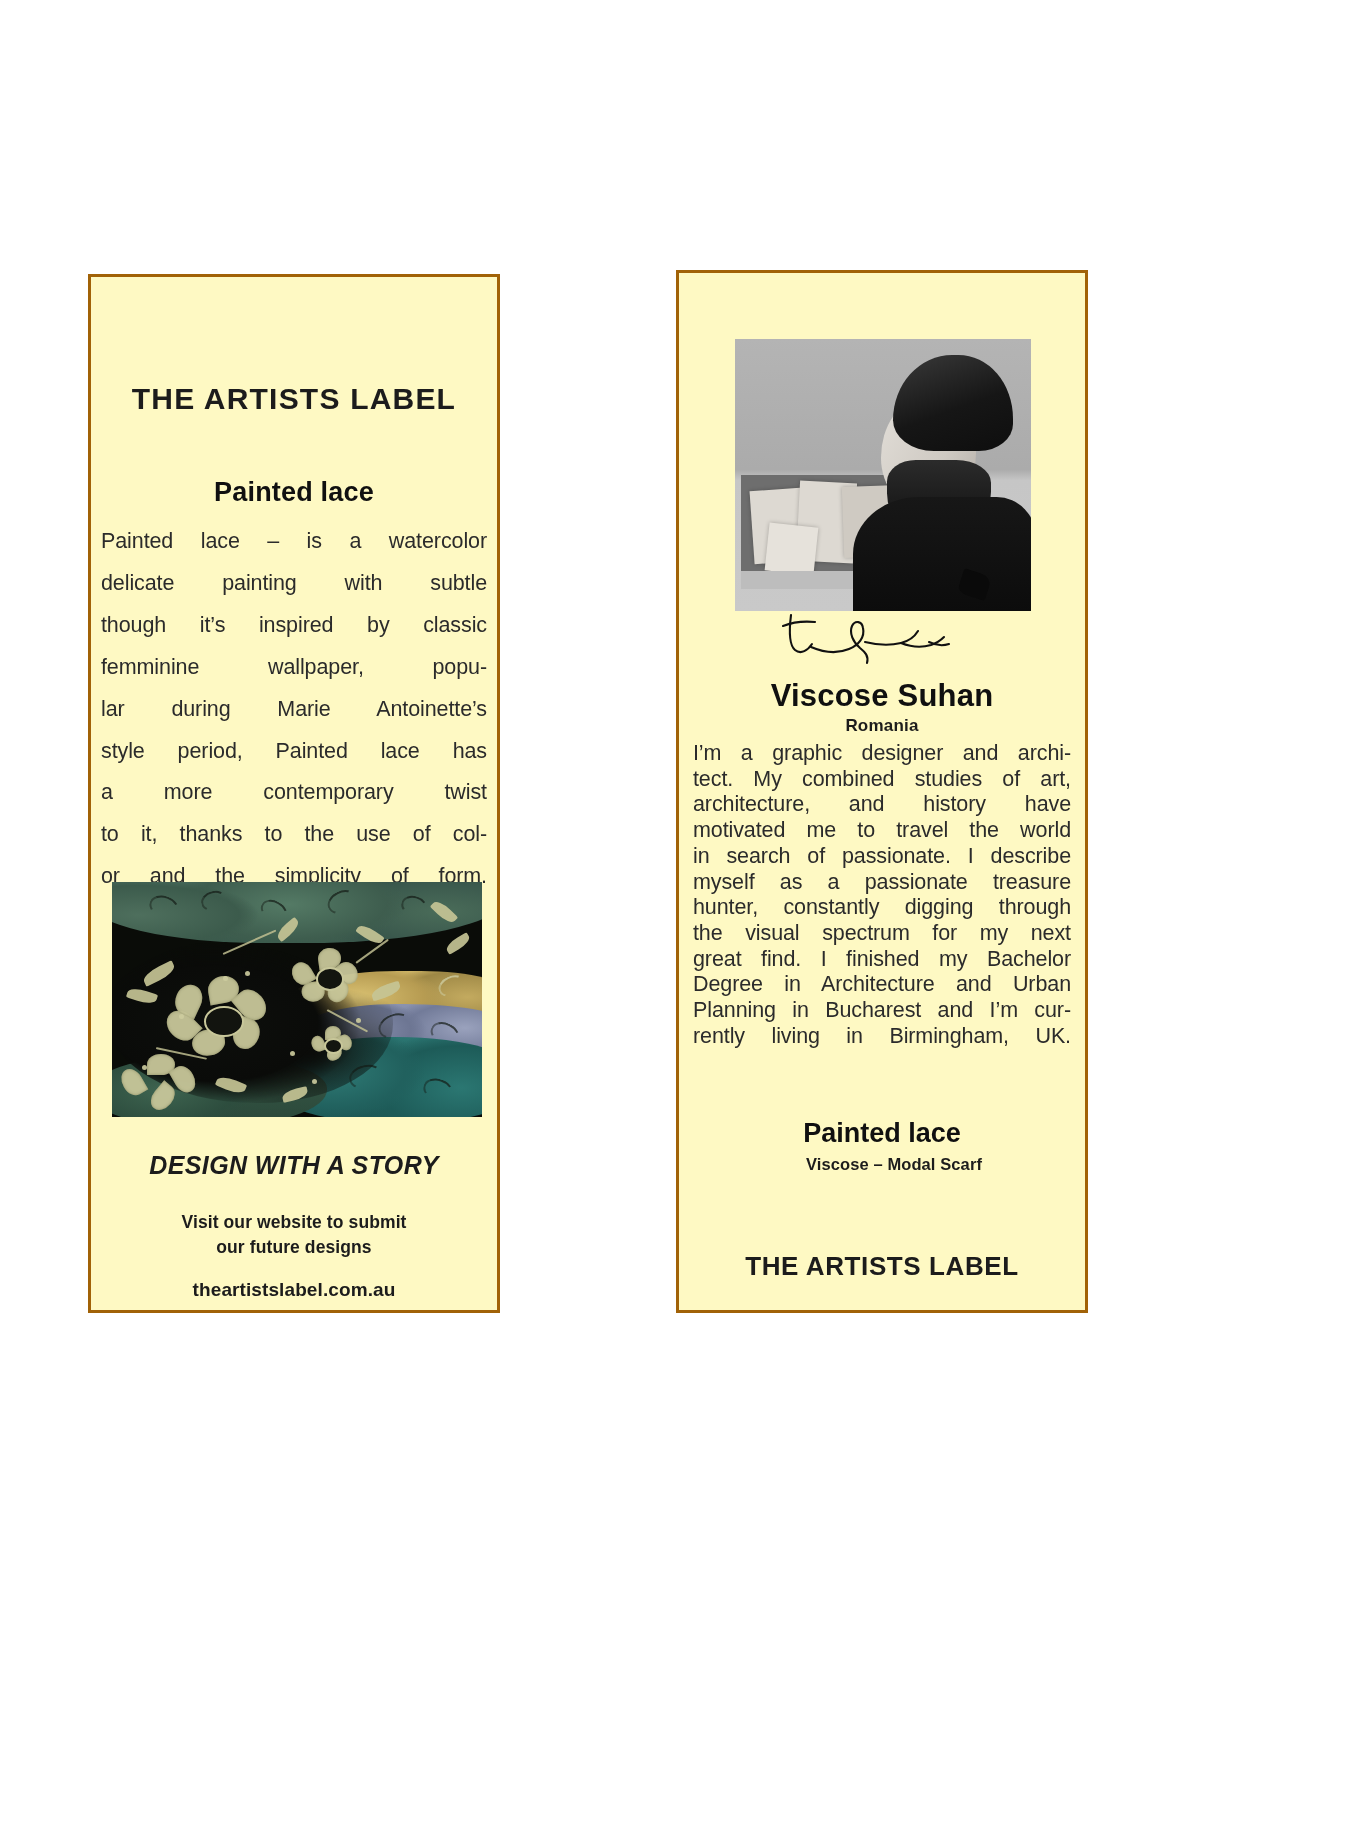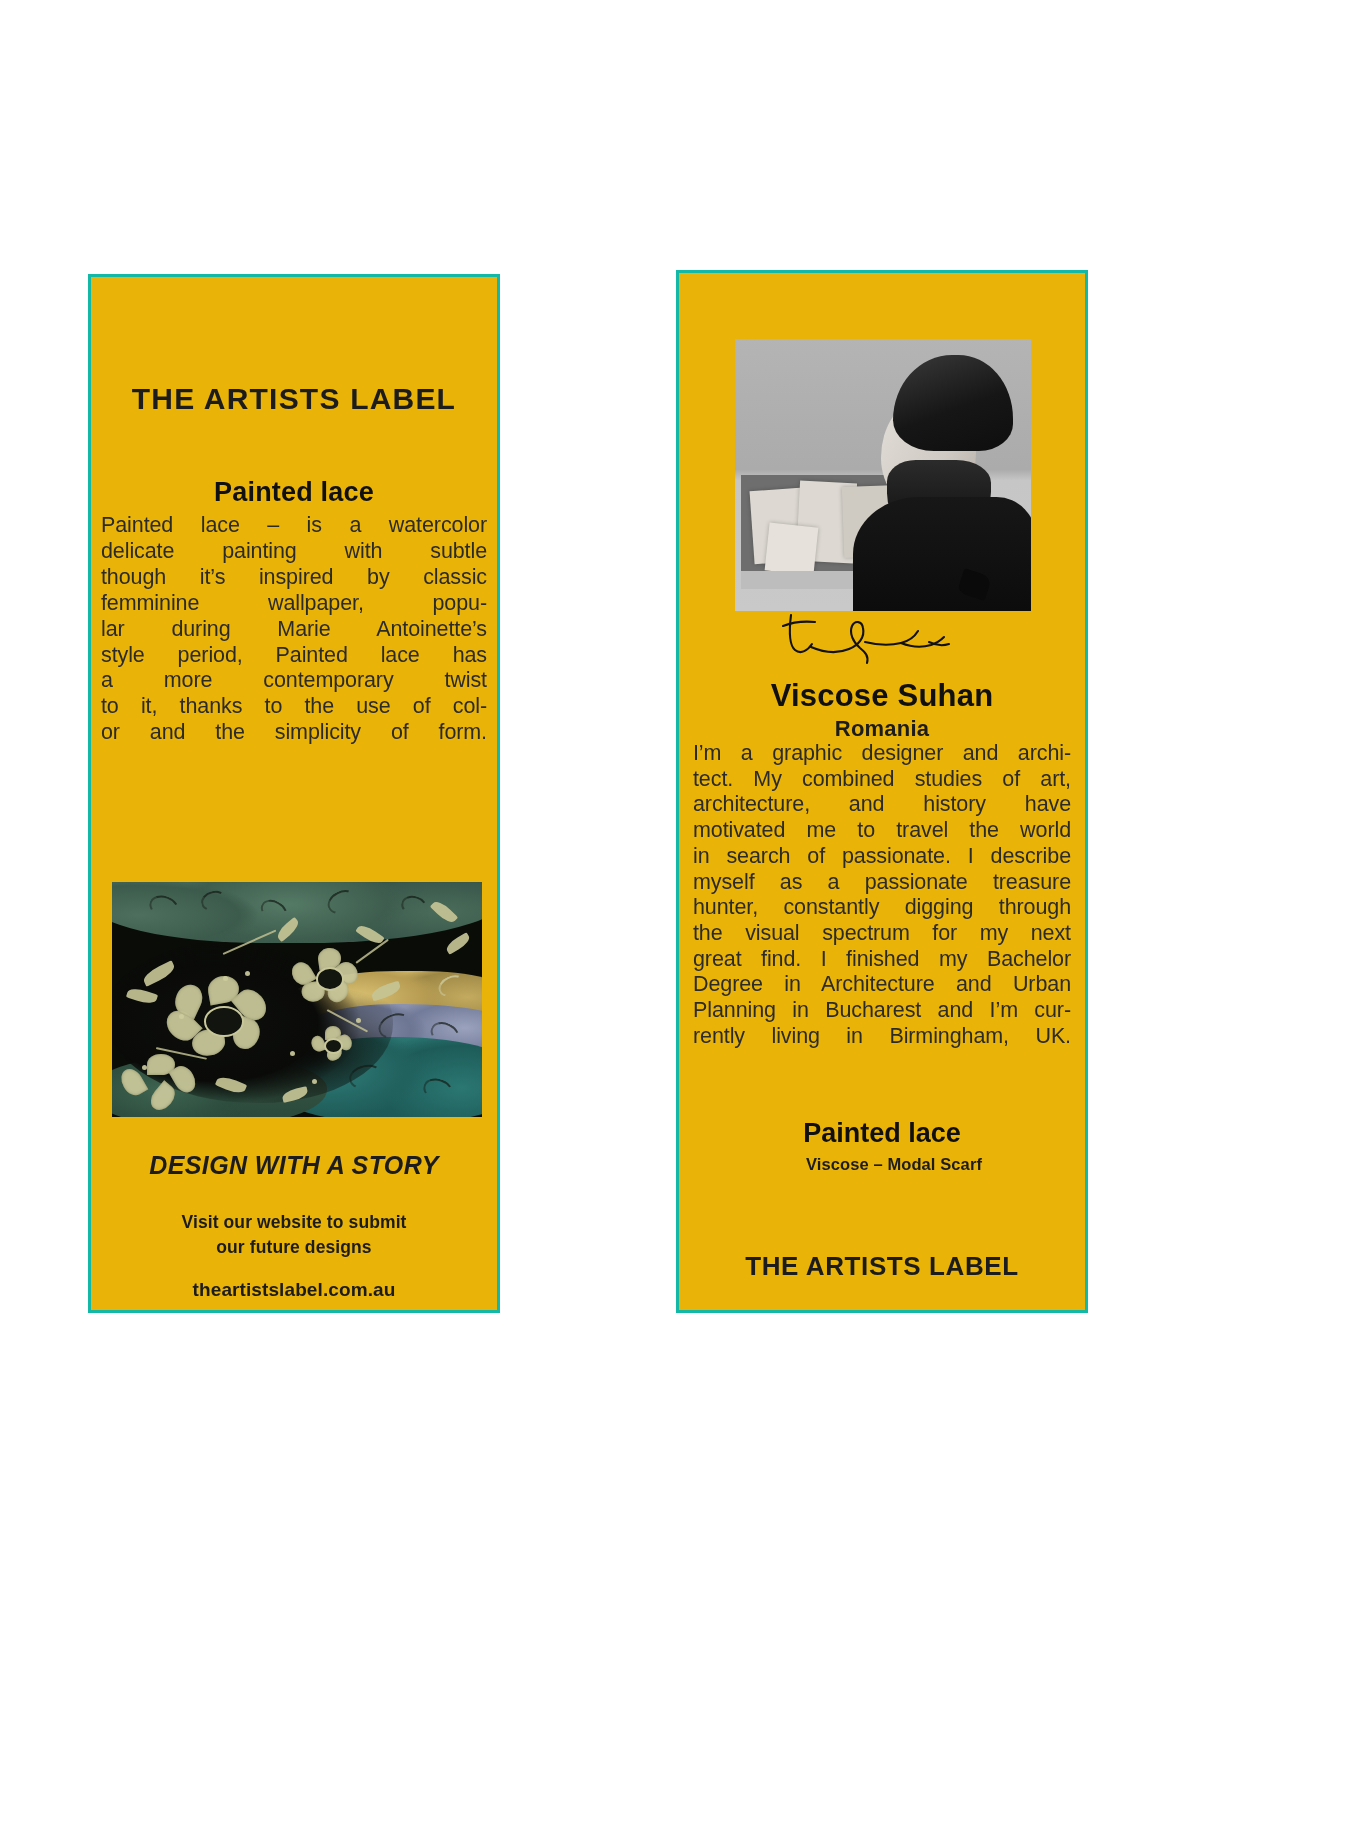--- a/index.html
+++ b/index.html
@@ -12,22 +12,22 @@
     height: 1826px;
     position: relative;
     font-family: "Liberation Sans", sans-serif;
     color: #1a1a1a;
     overflow: hidden;
   }
 
   
   .card {
     position: absolute;
-    background: #eab308;
-    border: 3px solid #14b8a6;
+    background: #fef9c3;
+    border: 3px solid #a16207;
     box-sizing: border-box;
   }
   #card-left {
     left: 88px;
     top: 274px;
     width: 412px;
     height: 1039px;
   }
   #card-right {
     left: 676px;
@@ -81,20 +81,21 @@
     color: #2b2b2b;
     letter-spacing: -0.1px;
     word-spacing: 0px;
     hyphens: manual;
   }
   #left-desc .ln {
     display: block;
     text-align: justify;
     text-align-last: justify;
     white-space: nowrap;
+    margin-top: 16px;
   }
   #left-desc .ln.last {
     text-align-last: justify;
   }
 
   
   #pattern-swatch {
     position: absolute;
     left: 21px;
     top: 605px;
@@ -373,21 +374,21 @@
     font-size: 31px;
     font-weight: 700;
     letter-spacing: 0.2px;
     color: #101010;
   }
   #artist-country {
     position: absolute;
     top: 443px;
     left: 0; right: 0;
     text-align: center;
-    font-size: 22px;
+    font-size: 17px;
     font-weight: 700;
     letter-spacing: 0.2px;
     color: #1c1c1c;
   }
 
   #artist-bio {
     position: absolute;
     top: 468px;
     left: 14px;
     right: 14px;

